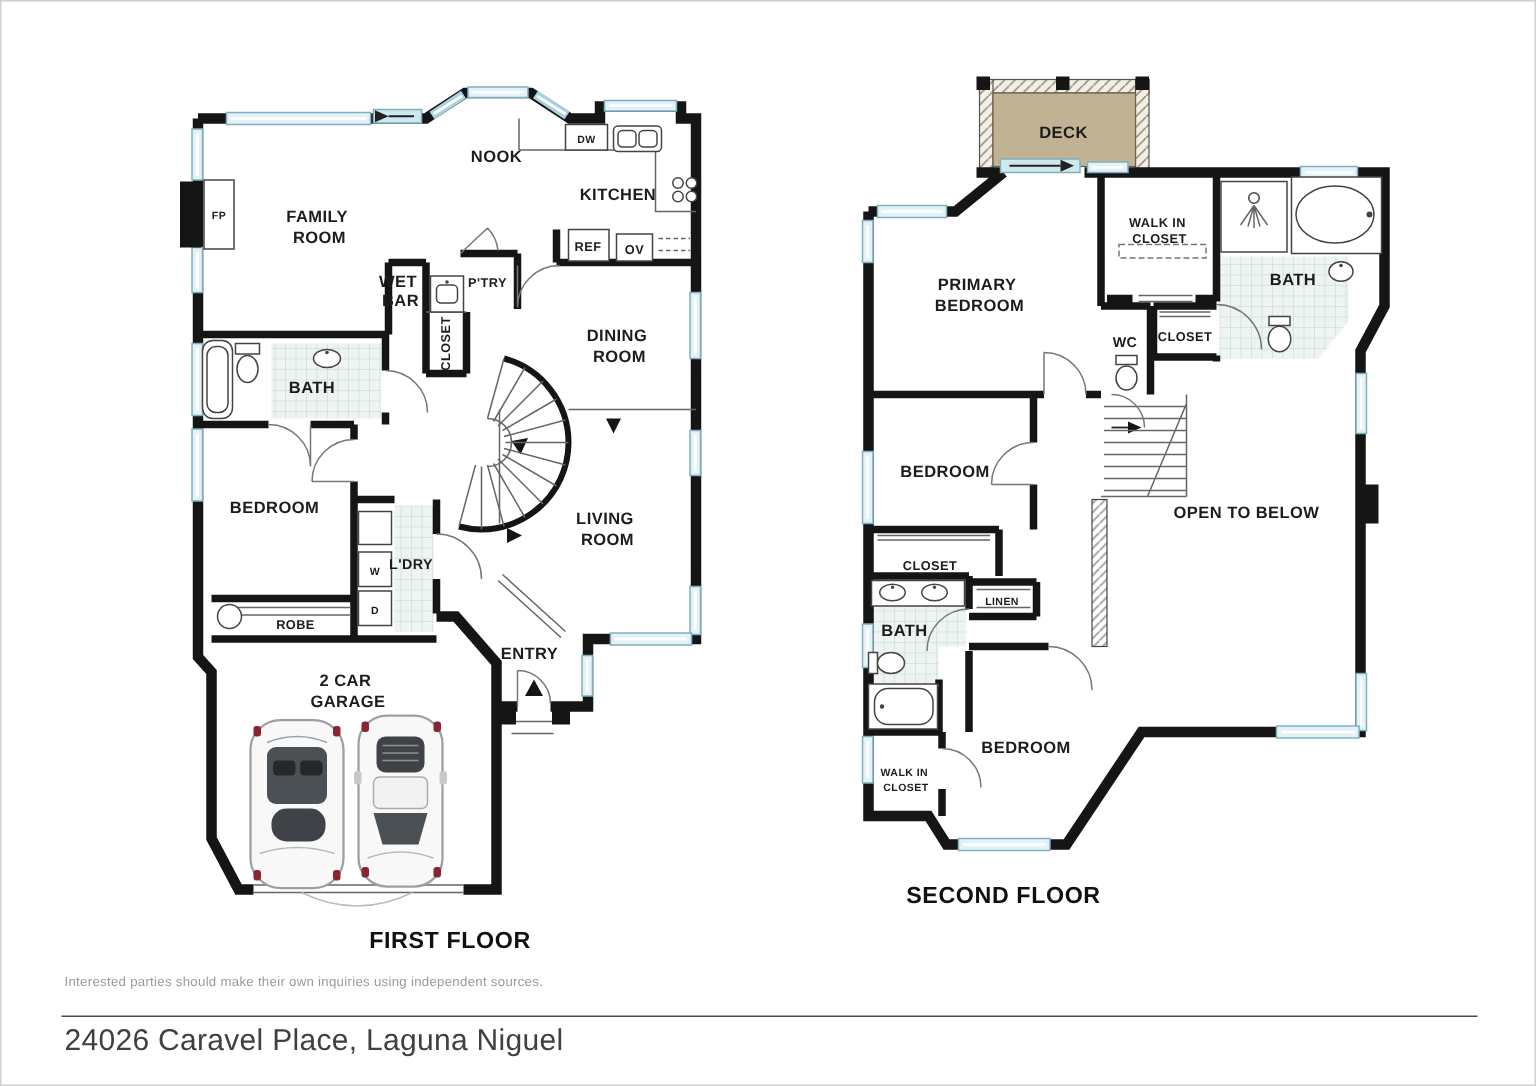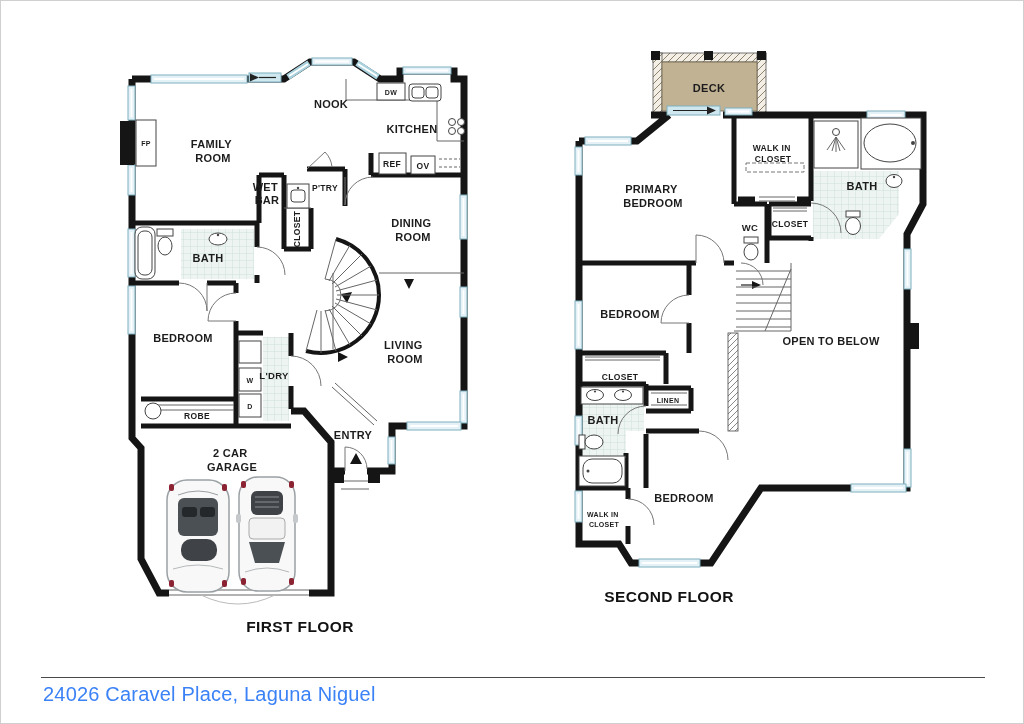--- a/index.html
+++ b/index.html
@@ -13,21 +13,21 @@
   .win{fill:#e4f1f6;stroke:#7fb0c0;stroke-width:1;}
   .slider{fill:#cfe8f0;stroke:#7fb0c0;stroke-width:1;}
   .thin{stroke:#666;stroke-width:1;fill:none;}
   .faint{stroke:#bbb;stroke-width:1;fill:none;}
   .fixd{stroke:#444;stroke-width:1;fill:#fff;}
   .arc{stroke:#777;stroke-width:1;fill:none;}
   .wall7{stroke:#151515;stroke-width:7;fill:none;}
   .wall5{stroke:#151515;stroke-width:5;fill:none;}
   .disclaimer{position:absolute;left:42px;right:38px;top:648px;font-size:8.8px;line-height:10.5px;color:#9a9a9a;letter-spacing:.2px;}
   .divider{position:absolute;left:40px;right:38px;top:676px;border-top:1.6px solid #4a4a4a;}
-  .address{position:absolute;left:42px;top:682px;font-size:20px;color:#3b82f6;letter-spacing:.2px;}
+  .address{position:absolute;left:42px;top:682px;font-size:20px;color:#404040;letter-spacing:.2px;}
 </style>
 </head>
 <body>
 
 <div class="page">
 <svg width="1024" height="724" viewBox="0 0 1024 724">
   <defs>
     <pattern id="tile" width="7" height="7" patternUnits="userSpaceOnUse">
       <rect width="7" height="7" fill="#edf4f2"></rect>
       <path d="M7,0 H0 V7" stroke="#cfe0da" stroke-width="1" fill="none"></path>
@@ -297,16 +297,17 @@
     <text class="lbl" x="683" y="501" text-anchor="middle">BEDROOM</text>
     <text class="lbl xs">
       <tspan x="603" y="516" text-anchor="middle">WALK IN</tspan>
       <tspan x="603" y="526" text-anchor="middle">CLOSET</tspan>
     </text>
     <text class="ttl" x="668" y="601" text-anchor="middle">SECOND FLOOR</text>
   </g>
 </svg>
 
   <div class="disclaimer">
+    <div>Interested parties should make their own inquiries using independent sources.</div>
   </div>
   <div class="divider"></div>
   <div class="address">24026 Caravel Place, Laguna Niguel</div>
 </div>
 
 </body></html>

